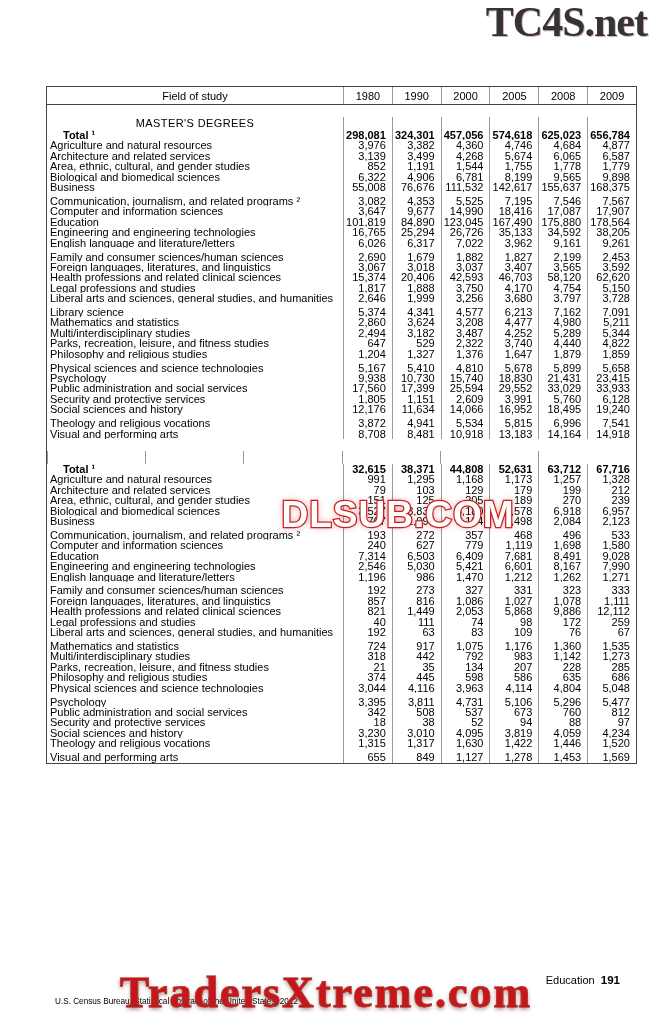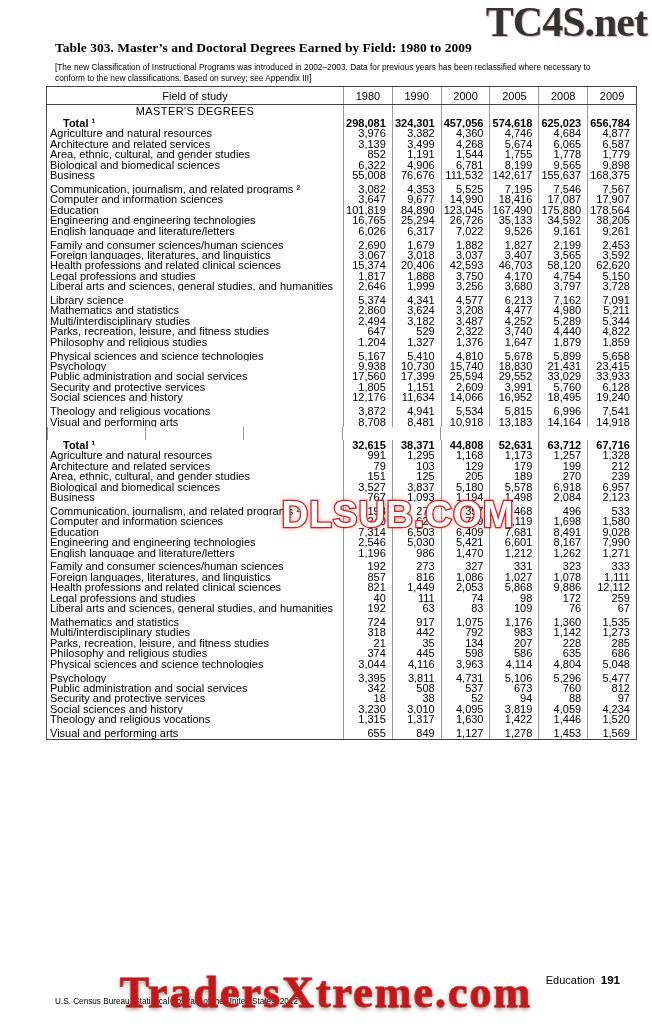--- a/index.html
+++ b/index.html
@@ -46,21 +46,21 @@
   .table {
     position:absolute; left:46px; top:86px; width:591px;
     border:1px solid #444; font-size:11px; box-sizing:border-box;
   }
   .thead { display:flex; height:17px; border-bottom:1px solid #444; }
   .thead .cell { display:flex; align-items:center; justify-content:center; }
   .cell.stub { width:296px; flex:none; box-sizing:border-box; }
   .cell.num  { flex:1; border-left:1px solid #999; box-sizing:border-box; }
   .tbody .cell.num { text-align:right; padding-right:6px; }
 
-  .srow { display:flex; height:13px; }
+  .srow { display:flex; height:13px;margin-top:12px; }
   .srow .stub { text-align:center; line-height:13px; letter-spacing:.4px; }
 
   .trow { display:flex; height:10.4px; }
   .trow .cell { line-height:10.4px; overflow:hidden; }
   .trow.gap { height:14px; }
   .trow.gap .cell { padding-top:3.6px; }
 
   .trow .stub { display:flex; padding-left:3px;flex-direction:column; }
   .trow.bold .stub { padding-left:16px; }
   .trow.bold .lbl, .trow.bold .cell.num { font-weight:bold; }
@@ -76,22 +76,20 @@
   .pagelabel b { font-size:11.5px; }
   .census { position:absolute; left:55px; top:997px; font-size:8.2px; }
 </style>
 </head>
 <body>
 
 <div class="page">
 
   <div class="wm wm-top">TC4S.net</div>
 
-  <h1 class="title">Table 303. Master’s and Doctoral Degrees Earned by Field: 1980 to 2009</h1>
-  <p class="note">[The new Classification of Instructional Programs was introduced in 2002–2003. Data for previous years has been reclassified where necessary to conform to the new classifications. Based on survey; see Appendix III]</p>
 
   <div class="table">
     <div class="thead">
       <div class="cell stub">Field of study</div>
       <div class="cell num">1980</div>
       <div class="cell num">1990</div>
       <div class="cell num">2000</div>
       <div class="cell num">2005</div>
       <div class="cell num">2008</div>
       <div class="cell num">2009</div>
@@ -227,21 +225,21 @@
           <div class="cell num">38,205</div>
         </div>
         <div class="trow">
           <div class="cell stub">
             <div class="lbl">English language and literature/letters</div>
             <div class="leader"></div>
           </div>
           <div class="cell num">6,026</div>
           <div class="cell num">6,317</div>
           <div class="cell num">7,022</div>
-          <div class="cell num">9,526</div>
+          <div class="cell num">3,962</div>
           <div class="cell num">9,161</div>
           <div class="cell num">9,261</div>
         </div>
         <div class="trow gap">
           <div class="cell stub">
             <div class="lbl">Family and consumer sciences/human sciences</div>
             <div class="leader"></div>
           </div>
           <div class="cell num">2,690</div>
           <div class="cell num">1,679</div>

